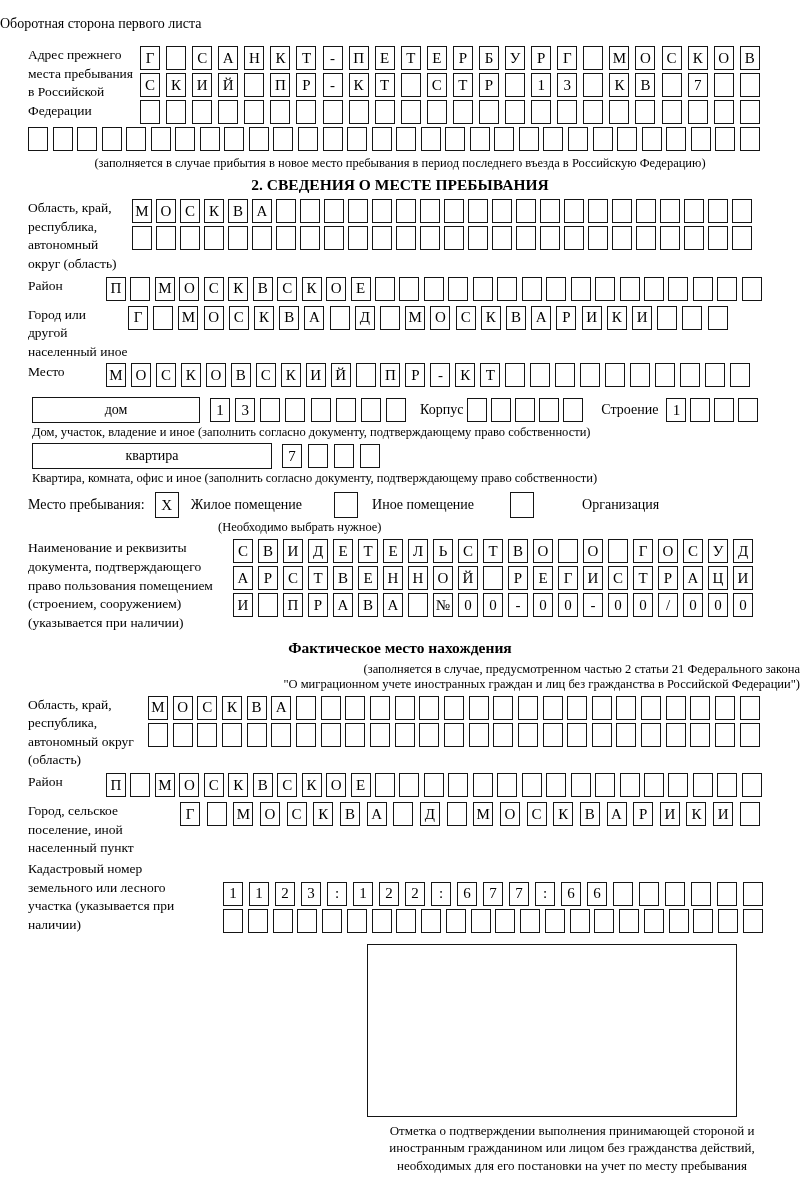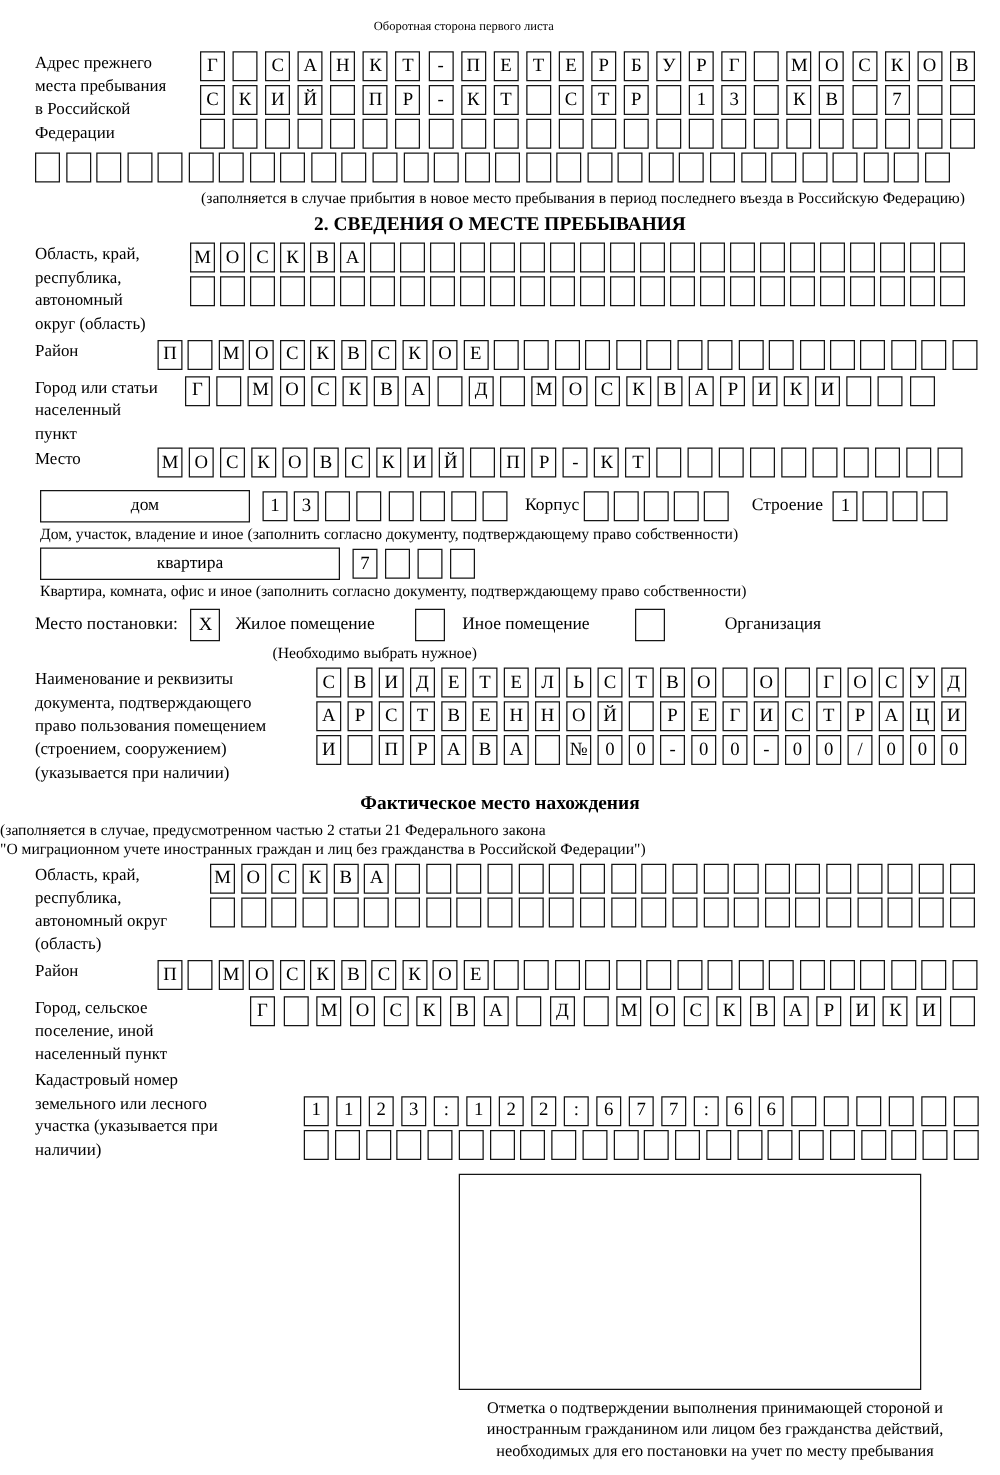--- a/index.html
+++ b/index.html
@@ -1,43 +1,43 @@
 <!DOCTYPE html>
 <html><head>
 <meta charset="utf-8">
 <style>
   html,body{margin:0;padding:0;width:800px;height:1180px;background:#ffffff;overflow:hidden;}
   body{font-family:"Liberation Serif","DejaVu Serif",serif;color:#000;}
   .page{position:relative;width:800px;height:1180px;box-sizing:border-box;padding-top:16px;}
-  .hdr{text-align:center;padding-right:58px;font-size:10px;}
-  .field{display:flex;align-items:flex-start;margin-left:28px;margin-right:28px;gap:20px;}
+  .hdr{text-align:left;padding-right:58px;font-size:14px;}
+  .field{display:flex;align-items:flex-start;margin-left:28px;margin-right:28px;}
   .flabel{font-size:13.5px;line-height:1.38;flex:none;}
   .fcells{flex:none;}
   .lab112{width:112px}.lab104{width:104px}.lab78{width:78px}.lab100{width:100px}
   .lab120{width:120px}.lab152{width:152px}.lab150{width:150px}.lab205{width:205px}
   .cellrow{display:flex;justify-content:space-between;margin-bottom:3px;}
   .rw620{width:620px}.rw732{width:732px}.rw656{width:656px}.rw600{width:600px}
   .rw644{width:644px}.rw520{width:520px}.rw612{width:612px}.rw580{width:580px}
   .rw540{width:540px}.rw196{width:196px}.rw116{width:116px}.rw92{width:92px}.rw98{width:98px}
   .cell{flex:none;width:20px;height:24px;border:1.5px solid #151515;box-sizing:border-box;
         display:flex;align-items:center;justify-content:center;font-size:15px;line-height:1;background:#fff;}
   .cad-ind{margin-left:45px;}
-  .caption{font-size:12.5px;text-align:right;margin:2px 28px 0 28px;}
+  .caption{font-size:12.5px;text-align:center;margin:2px 28px 0 28px;}
   .sect-title{font-size:15.5px;font-weight:bold;text-align:center;margin-top:5px;margin-bottom:5px;}
   .longbox{flex:none;height:26px;border:1.6px solid #151515;box-sizing:border-box;
            display:flex;align-items:center;justify-content:center;font-size:14px;}
   .dombox{width:168px;}
   .kvbox{width:240px;}
   .inline-lbl{font-size:14px;line-height:26px;flex:none;}
   .hrow{display:flex;align-items:center;margin-left:32px;margin-right:28px;margin-top:7px;}
   .checkbox{flex:none;width:24px;height:26px;border:1.6px solid #151515;box-sizing:border-box;
             display:flex;align-items:center;justify-content:center;font-size:15px;}
   .stayrow{display:flex;align-items:center;margin-left:28px;margin-top:6px;font-size:14px;}
   .staynote{font-size:12.5px;margin-left:218px;margin-top:2px;}
-  .cnote{font-size:12.5px;text-align:left;}
+  .cnote{font-size:12.5px;text-align:right;}
   .bigbox{margin-left:367px;margin-top:8px;width:370px;height:173px;border:1.8px solid #151515;box-sizing:border-box;background:#fff;}
   .bigcap{width:400px;margin-left:372px;margin-top:5px;font-size:13px;text-align:center;line-height:1.35;}
   .mt4{margin-top:4px}.mt6{margin-top:6px}.mt3{margin-top:3px}.mt2{margin-top:2px}.mt14{margin-top:14px}
 </style>
 </head>
 <body>
 
 <div class="page">
 
   <div class="hdr">Оборотная сторона первого листа</div>
@@ -254,21 +254,21 @@
           <div class="cell"></div>
           <div class="cell"></div>
           <div class="cell"></div>
           <div class="cell"></div>
           <div class="cell"></div>
         </div>
     </div>
   </div>
 
   <div class="field mt2">
-    <div class="flabel lab100">Город или статьи населенный пункт</div>
+    <div class="flabel lab100">Город или другой населенный иное</div>
     <div class="fcells">
       <div class="cellrow rw600">
           <div class="cell">Г</div>
           <div class="cell"></div>
           <div class="cell">М</div>
           <div class="cell">О</div>
           <div class="cell">С</div>
           <div class="cell">К</div>
           <div class="cell">В</div>
           <div class="cell">А</div>
@@ -361,21 +361,21 @@
     <div class="cellrow rw98" style="margin:0 0 0 10px">
         <div class="cell">7</div>
         <div class="cell"></div>
         <div class="cell"></div>
         <div class="cell"></div>
       </div>
   </div>
   <div class="caption" style="text-align:left;margin-left:32px">Квартира, комната, офис и иное (заполнить согласно документу, подтверждающему право собственности)</div>
 
   <div class="stayrow">
-    <span>Место постановки:</span>
+    <span>Место пребывания:</span>
     <div class="checkbox" style="margin-left:10px">X</div>
     <span style="margin-left:12px">Жилое помещение</span>
     <div class="checkbox" style="margin-left:32px"></div>
     <span style="margin-left:14px">Иное помещение</span>
     <div class="checkbox" style="margin-left:36px"></div>
     <span style="margin-left:48px">Организация</span>
   </div>
   <div class="staynote">(Необходимо выбрать нужное)</div>
 
   <div class="field mt4">

